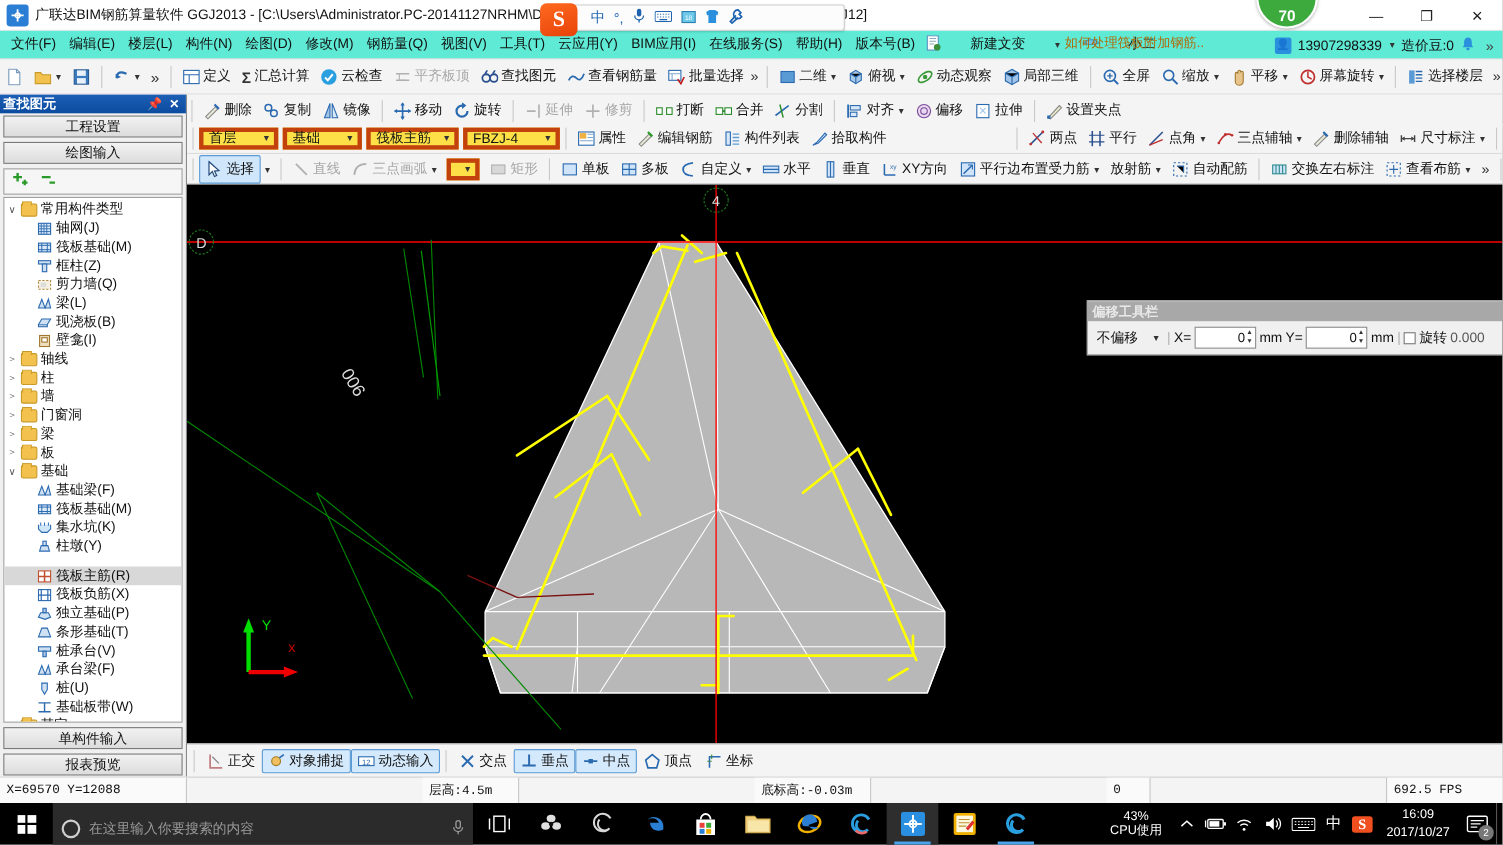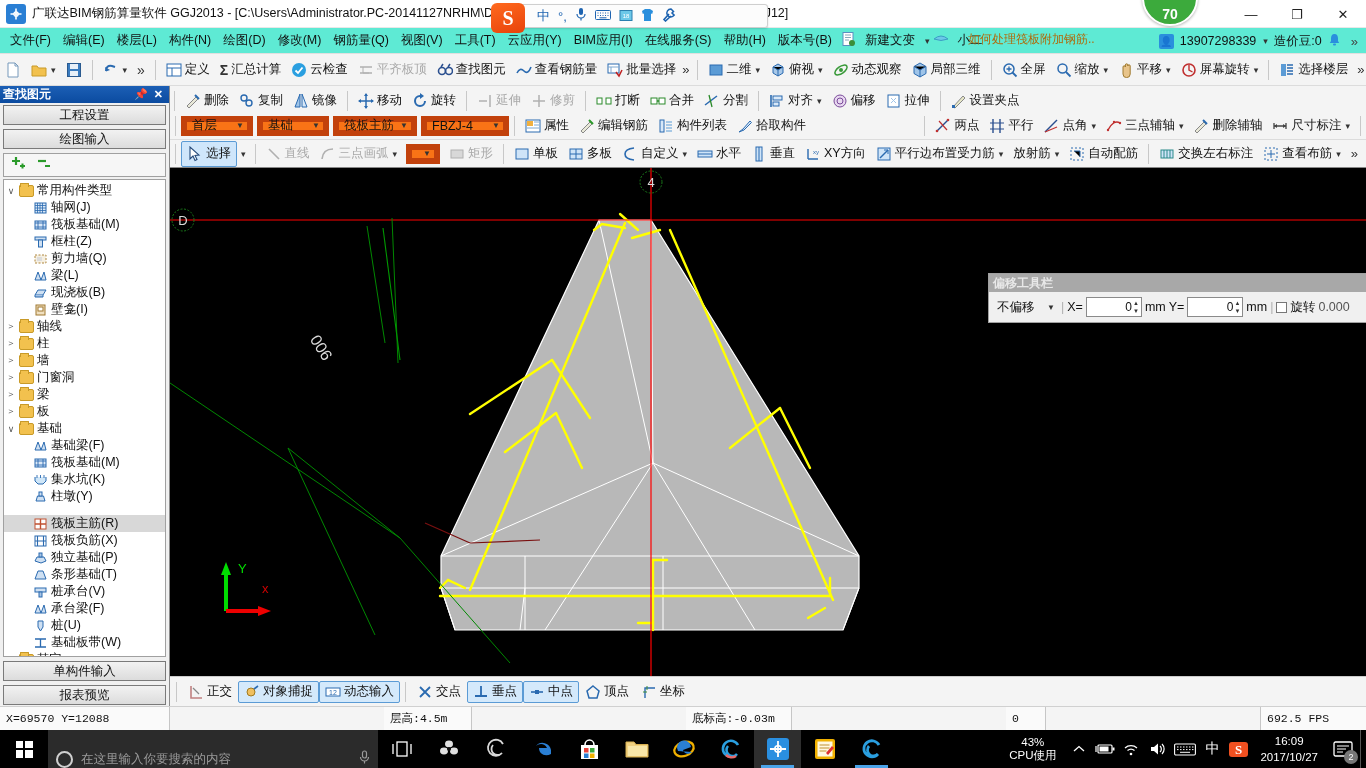--- a/index.html
+++ b/index.html
@@ -105,21 +105,21 @@
     background: #f4f4f4; border-bottom: 1px solid #dcdcdc;
     display: flex; align-items: center;
   }
   
   .toolbar4 {
     position: absolute; top: 140px; left: 170px; width: 1196px; height: 28px;
     background: #f4f4f4; border-bottom: 1px solid #888;
     display: flex; align-items: center;
   }
   .combo {
-    height: 20px; border: 6px solid #c2410c; background: #f97316;
+    height: 20px; border: 4px solid #c2410c; background: #fde047;
     display: flex; align-items: center; justify-content: space-between;
     padding: 0 3px 0 5px; font-size: 12.5px; color: #111;
   }
   .combo .cv { white-space: nowrap; overflow: hidden; }
   .combo .ca { font-size: 8px; color: #333; margin-left: 6px; }
   .btn-sel {
     background: #cfe6fb; border: 1px solid #5b9bd5; border-radius: 2px;
   }
 
   
@@ -217,22 +217,22 @@
 
   
   .taskbar {
     position: absolute; top: 730px; left: 0; width: 1366px; height: 38px;
     background: #000; display: flex; align-items: center;
   }
   .startbtn { width: 48px; height: 38px; display: flex; align-items: center; justify-content: center; }
   .winlogo { width: 17px; height: 17px; display: grid; grid-template-columns: 1fr 1fr; grid-template-rows: 1fr 1fr; gap: 2px; }
   .winlogo span { background: #fff; display: block; }
   .searchbox {
-    width: 330px; height: 38px; background: #2b2b2b; display: flex; align-items: flex-end;
-    padding: 0 8px; gap: 8px; color: #9a9a9a; font-size: 12.5px;
+    width: 382px; height: 38px; background: #2b2b2b; display: flex; align-items: flex-start;
+    padding: 15px 8px; gap: 8px; color: #9a9a9a; font-size: 12.5px;
   }
   .circ { width: 17px; height: 17px; border: 2px solid #cfcfcf; border-radius: 50%; flex: 0 0 auto; }
   .tbapp {
     width: 47px; height: 38px; display: flex; align-items: center; justify-content: center;
     position: relative;
   }
   .tbapp.active { background: #2e2e2e; }
   .tbapp .uline { position: absolute; bottom: 0; left: 7px; width: 33px; height: 3px; background: #4aa3e8; }
   .tray { margin-left: auto; display: flex; align-items: center; height: 38px; color: #fff; }
   .tray-cpu { text-align: center; font-size: 11.5px; line-height: 13px; padding: 0 10px; color: #fff; }
@@ -276,21 +276,21 @@
     <div class="menu-item">修改(M)</div>
     <div class="menu-item">钢筋量(Q)</div>
     <div class="menu-item">视图(V)</div>
     <div class="menu-item">工具(T)</div>
     <div class="menu-item">云应用(Y)</div>
     <div class="menu-item">BIM应用(I)</div>
     <div class="menu-item">在线服务(S)</div>
     <div class="menu-item">帮助(H)</div>
     <div class="menu-item">版本号(B)</div>
 
-    <div style="display:flex;align-items:center;gap:3px;margin-left:4px">
+    <div style="display:flex;align-items:center;gap:20px;margin-left:4px">
       <span>
         <svg width="14" height="15" viewBox="0 0 14 15">
             <rect x="1" y="0.5" width="10" height="13" fill="#fff" stroke="#5a8fc0"></rect>
             <path d="M3 3h6M3 5.5h6M3 8h4" stroke="#8ab" stroke-width="1"></path>
             <circle cx="10" cy="11" r="3" fill="#3a8f3a"></circle>
           </svg>
       </span>
       <span class="menu-item">新建文变</span>
       <span class="chev">▾</span>
       <span>

